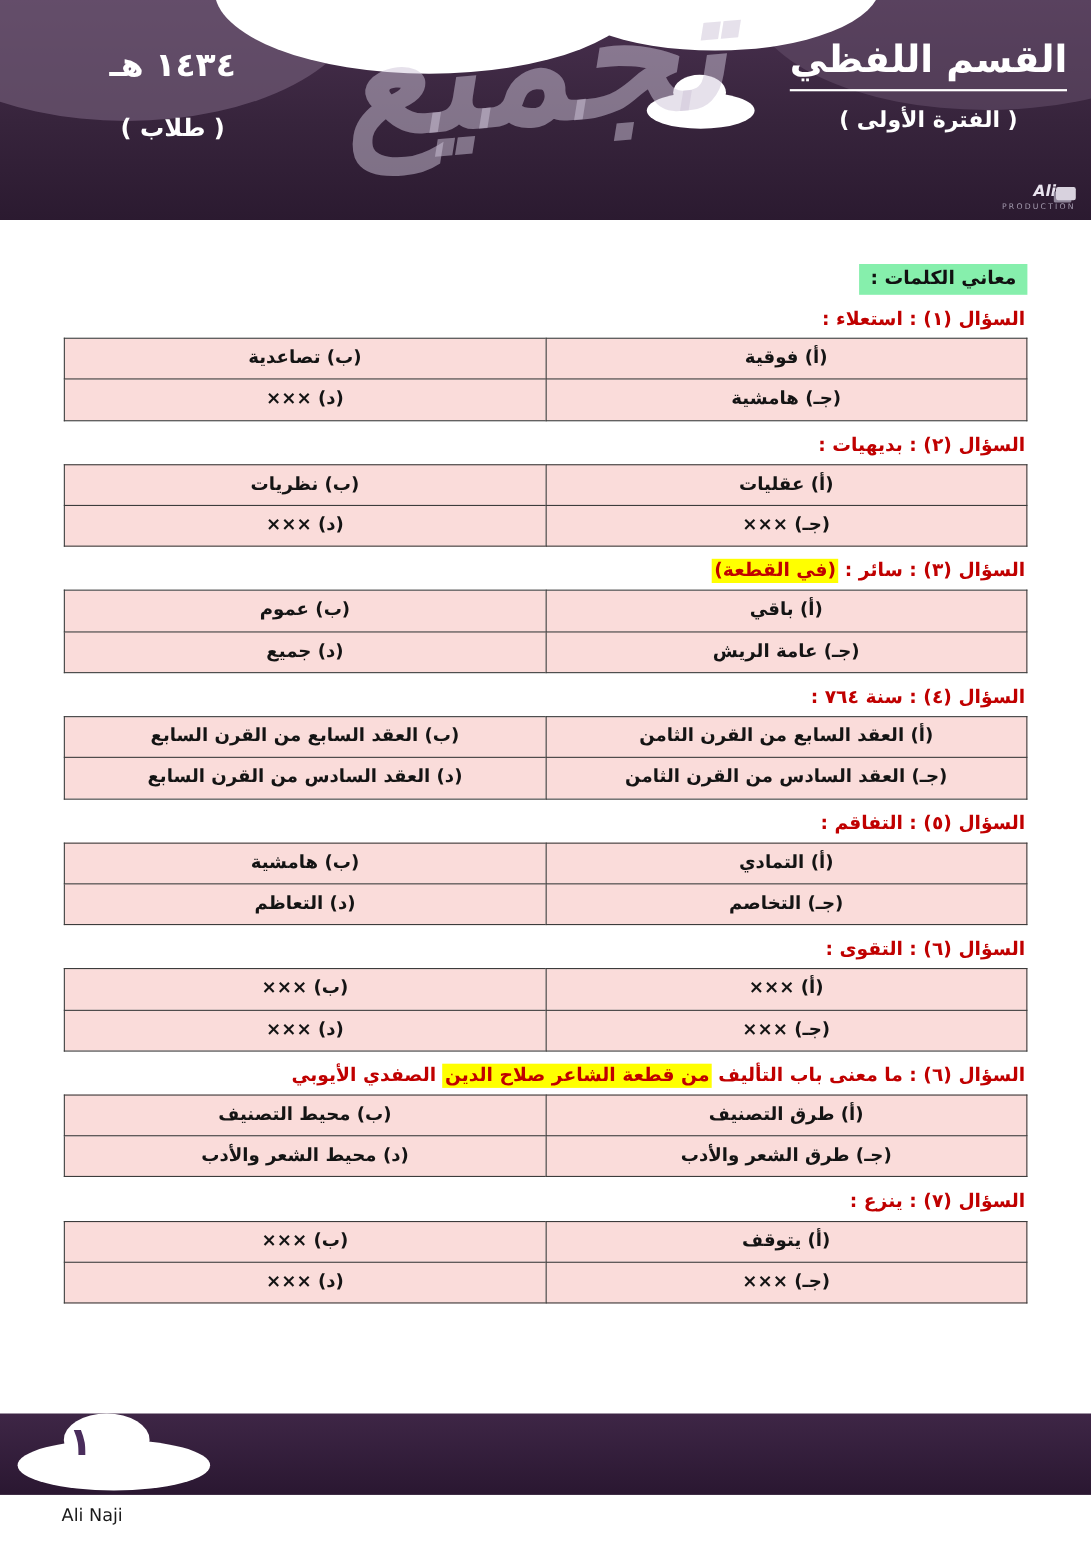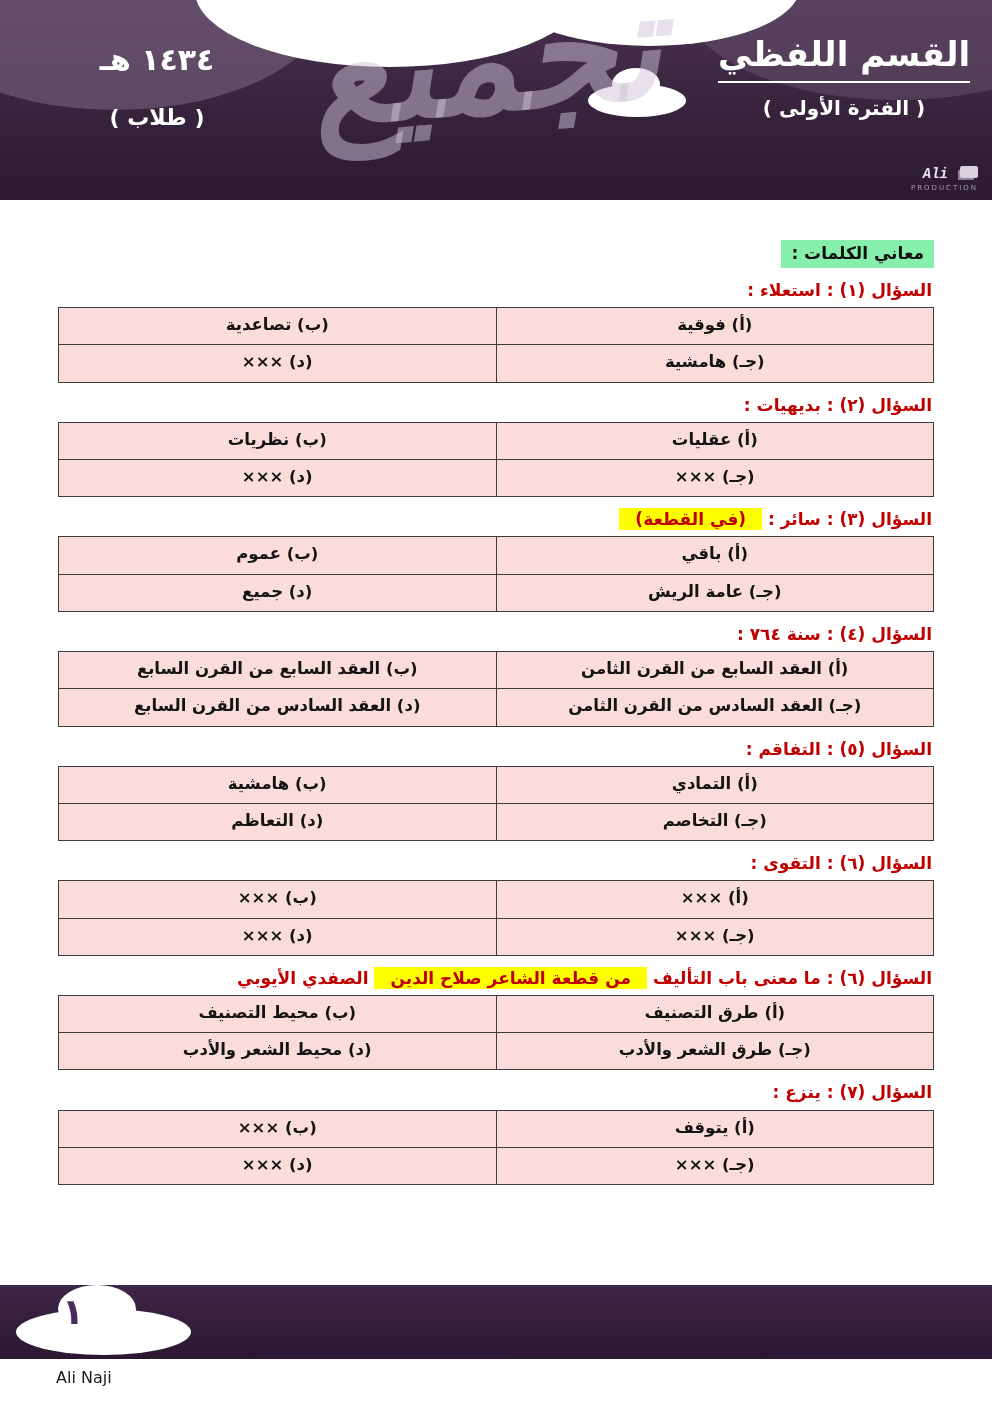--- a/index.html
+++ b/index.html
@@ -31,35 +31,35 @@
   .title-block { position:absolute; top:34px; right:22px; width:252px; text-align:center; z-index:3; }
   .title {
     display:inline-block; color:#ffffff; font-size:34px; font-weight:bold;
     padding-bottom:7px; border-bottom:2px solid #ffffff; white-space:nowrap;
   }
   .subtitle { margin-top:13px; color:#ffffff; font-size:20px; font-weight:bold; }
   .year-block { position:absolute; top:42px; left:62px; width:190px; text-align:center; z-index:3; }
   .year { color:#ffffff; font-size:30px; font-weight:bold; white-space:nowrap; }
   .audience { margin-top:28px; color:#ffffff; font-size:22px; font-weight:bold; }
   .logo { position:absolute; right:14px; bottom:8px; z-index:3; direction:ltr; text-align:right; }
-  .logo-row { display:flex; align-items:flex-start; justify-content:flex-end; gap:12px;font-family:Liberation Mono, monospace; }
+  .logo-row { display:flex; align-items:flex-end; justify-content:flex-end; gap:0; }
   .logo-brand { color:#e9e4ef; font-size:14px; font-weight:bold; font-style:italic; }
   .logo-icon { display:inline-block; width:18px; height:12px; background:#d8d2de; border-radius:2px;
                box-shadow:-3px 3px 0 -1px #8e8598; }
   .logo-word { display:block; margin-top:2px; color:#a59cb0; font-size:7px; letter-spacing:2px; }
 
   
   .content { position:absolute; top:200px; right:0; left:0; padding:40px 58px 0; direction:rtl; }
   .section-label {
     display:inline-block; background:#86efac; color:#111111;
     font-size:17px; font-weight:bold; padding:2px 10px 4px; line-height:1.3;
   }
   .q { margin:0; }
   .q-label { color:#c00000; font-size:17px; font-weight:bold; margin:11px 2px 6px; line-height:1.3; }
-  .q-label .hl { background:#ffff00; padding:1px 16px; }
+  .q-label .hl { background:#ffff00; padding:1px 2px; }
   .q-label .hl:empty { display:none; }
   table.opts { width:100%; border-collapse:collapse; table-layout:fixed; }
   table.opts td {
     width:50%; border:1.2px solid #3c3c3c; background:#fadcda;
     color:#141414; font-size:16.5px; font-weight:bold; text-align:center;
     padding:6px 8px 8px; line-height:1.35;
   }
 
   
   .ftr {

